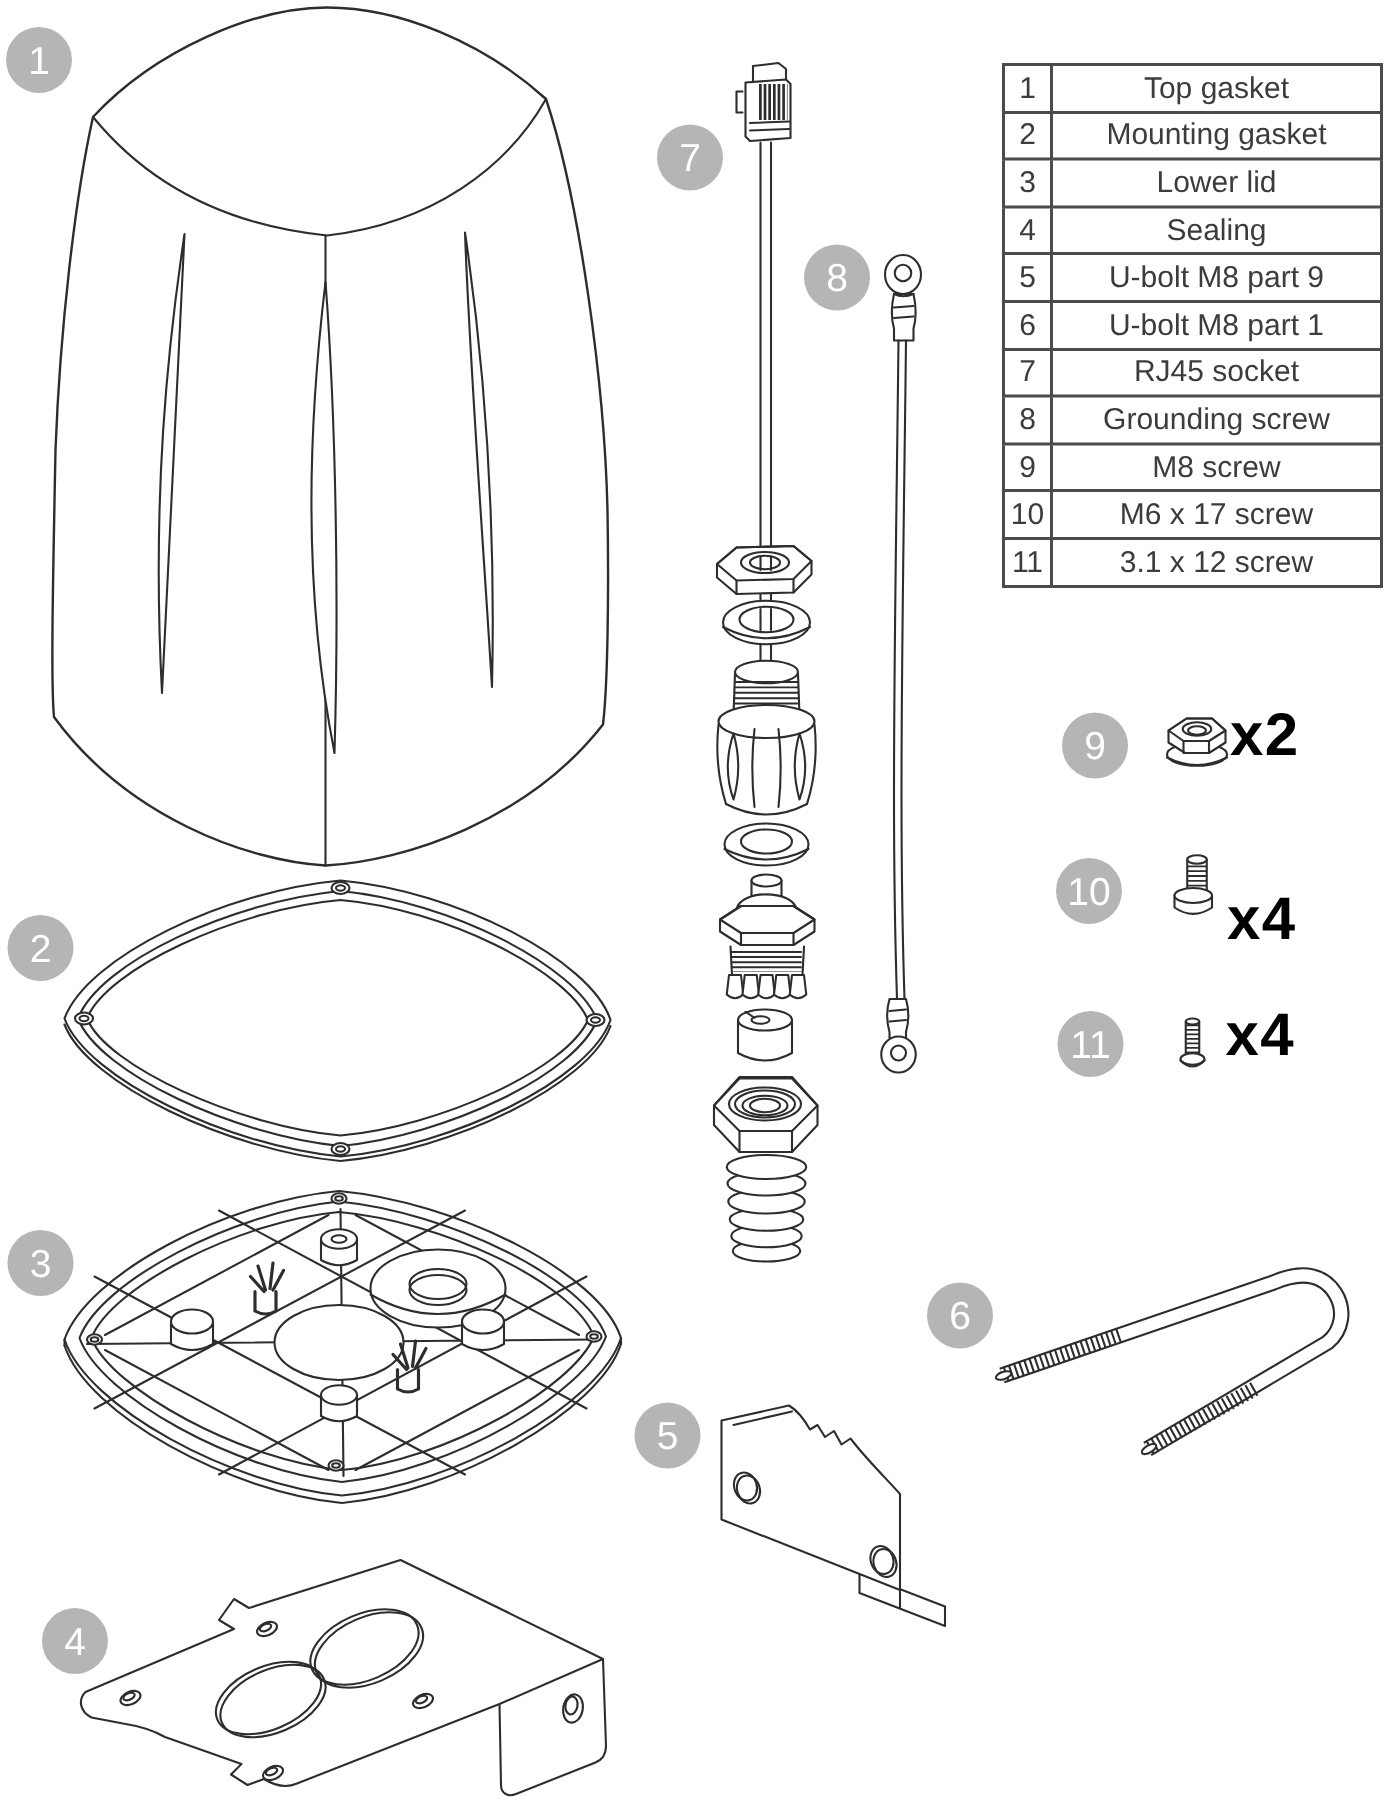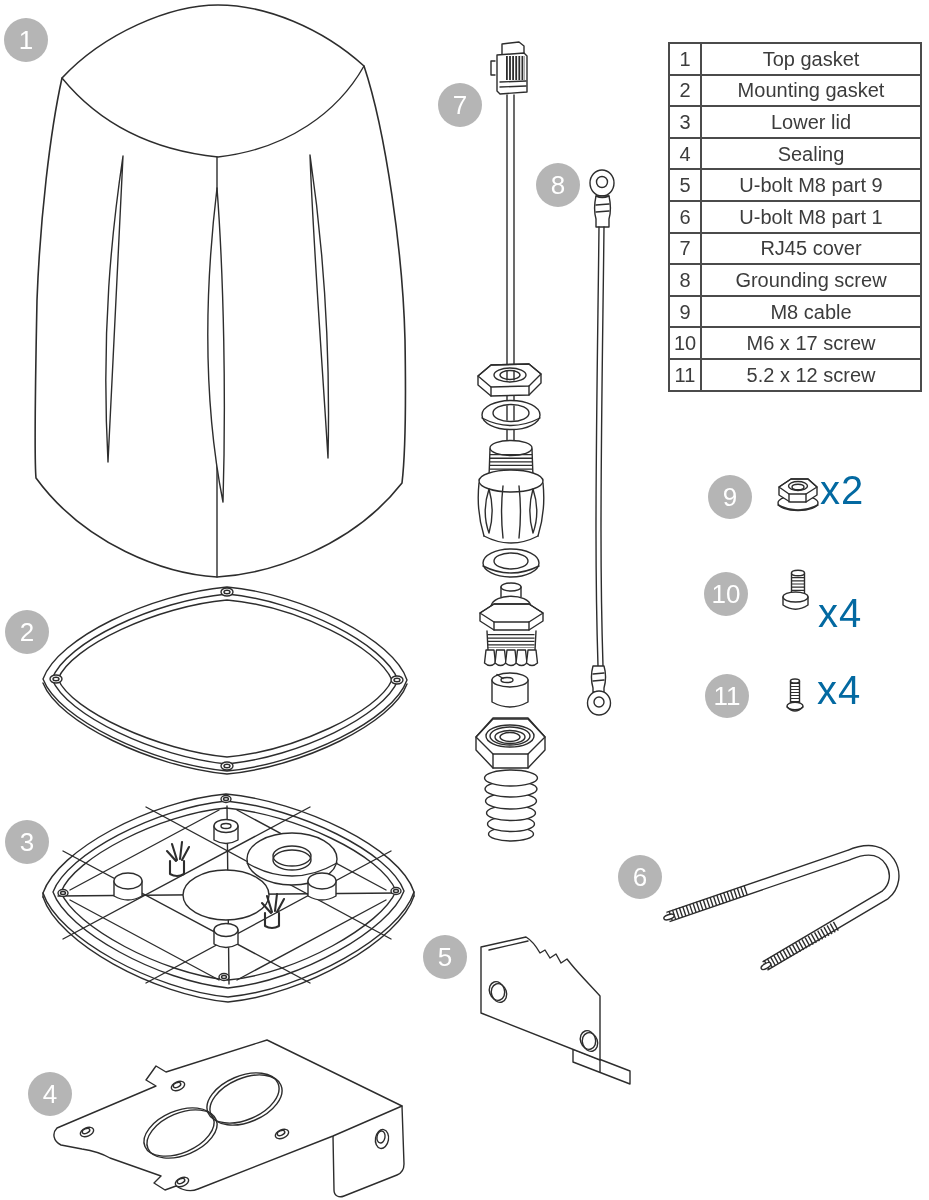--- a/index.html
+++ b/index.html
@@ -7,21 +7,21 @@
          font-family:"Liberation Sans",sans-serif;}
   .art{position:absolute;left:0;top:0;width:929px;height:1200px;}
   .badge{position:absolute;width:44px;height:44px;border-radius:50%;background:#b5b5b5;
          color:#ffffff;display:flex;align-items:center;justify-content:center;
          font-size:26px;font-weight:400;user-select:none;}
   .parts-table{position:absolute;left:668px;top:42px;width:254px;border-collapse:collapse;
          table-layout:fixed;color:#3c3c3c;font-size:20px;}
   .parts-table td{border:2px solid #4b4b4b;text-align:center;vertical-align:middle;
          height:29.6px;padding:0;line-height:1;overflow:hidden;white-space:nowrap;}
   .parts-table td.num{width:30px;}
-  .qty{position:absolute;font-size:40px;font-weight:400;color:#0369a1;letter-spacing:1px;}
+  .qty{position:absolute;font-size:40px;font-weight:700;color:#000000;letter-spacing:1px;}
 </style>
 </head>
 <body>
 
 <div class="stage">
 
 <svg class="art" viewBox="0 0 929 1200" xmlns="http://www.w3.org/2000/svg">
 <g stroke="#2d2d2d" stroke-width="1.4" fill="none" stroke-linejoin="round" stroke-linecap="round">
 
   <g>
@@ -289,37 +289,37 @@
     <tr>
           <td class="num">5</td>
           <td>U-bolt M8 part 9</td>
         </tr>
     <tr>
           <td class="num">6</td>
           <td>U-bolt M8 part 1</td>
         </tr>
     <tr>
           <td class="num">7</td>
-          <td>RJ45 cover</td>
+          <td>RJ45 socket</td>
         </tr>
     <tr>
           <td class="num">8</td>
           <td>Grounding screw</td>
         </tr>
     <tr>
           <td class="num">9</td>
-          <td>M8 cable</td>
+          <td>M8 screw</td>
         </tr>
     <tr>
           <td class="num">10</td>
           <td>M6 x 17 screw</td>
         </tr>
     <tr>
           <td class="num">11</td>
-          <td>5.2 x 12 screw</td>
+          <td>3.1 x 12 screw</td>
         </tr>
   </tbody>
 </table>
 
 <span class="qty" style="left:820px;top:468px">x2</span>
 <span class="qty" style="left:818px;top:591px">x4</span>
 <span class="qty" style="left:817px;top:668px">x4</span>
 
 </div>
 

